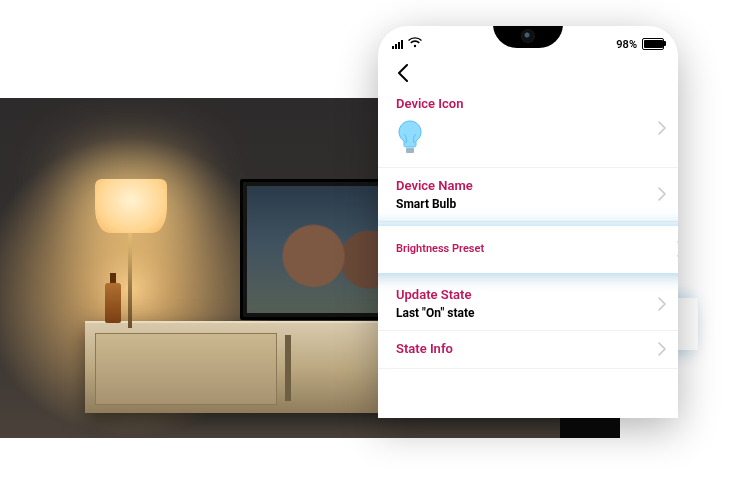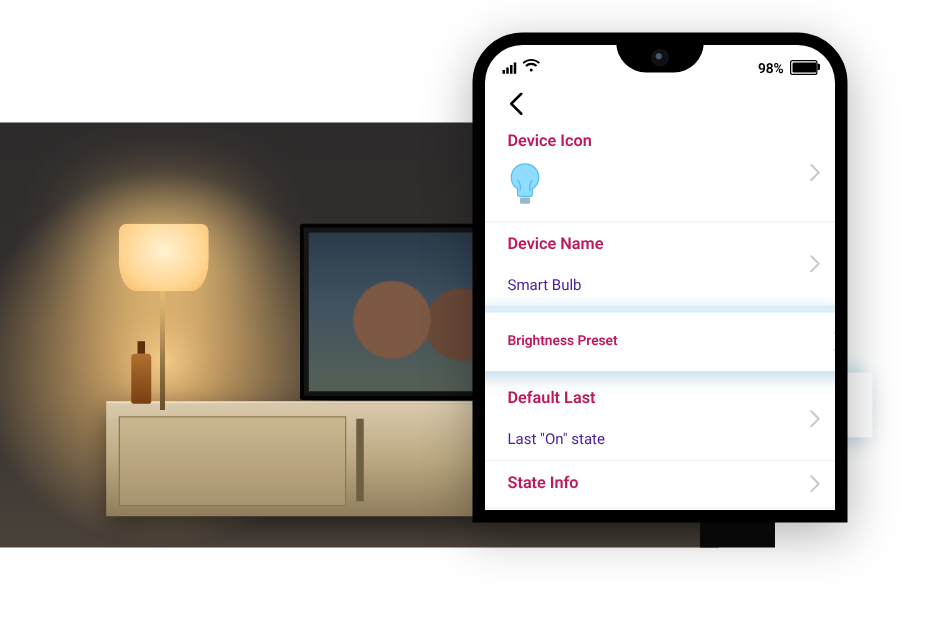--- a/index.html
+++ b/index.html
@@ -92,21 +92,20 @@
 
   
   .phone {
     position: absolute;
     left: 378px;
     top: 26px;
     width: 300px;
     height: 392px;
     background: #000;
     border-radius: 40px 40px 0 0;
-    padding: 10px;
     box-sizing: border-box;
     z-index: 5;
     box-shadow: 0 10px 40px rgba(0,0,0,0.3);
   }
   .screen-area {
     position: relative;
     width: 100%;
     height: 100%;
     background: #fff;
     border-radius: 30px 30px 0 0;
@@ -185,22 +184,23 @@
   .row.icon-row { padding-top: 6px; padding-bottom: 10px; }
   .row.thin { padding-top: 10px; padding-bottom: 10px; }
   .row .title {
     font-size: 13px;
     font-weight: 600;
     color: #be185d;
     line-height: 1.3;
   }
   .row .subtitle {
     font-size: 12px;
-    color: #4c1d95;
-    margin-top: 16px;
+    color: #000000;
+    margin-top: 2px;
+    font-weight: bold;
   }
   .row .chevron {
     position: absolute;
     right: 12px;
     top: 50%;
     transform: translateY(-50%);
   }
   .chevron svg { display:block; }
 
   .bulb {
@@ -334,21 +334,21 @@
         <div class="row highlight">
           <div class="title">Brightness Preset</div>
           <span class="chevron">
             <svg width="9" height="16" viewBox="0 0 9 16">
                 <path d="m1 1 7 7-7 7" stroke="#c9c9c9" stroke-width="1.6" fill="none" stroke-linecap="round" stroke-linejoin="round"></path>
               </svg>
           </span>
         </div>
 
         <div class="row">
-          <div class="title">Default Last</div>
+          <div class="title">Update State</div>
           <div class="subtitle">Last "On" state</div>
           <span class="chevron">
             <svg width="8" height="14" viewBox="0 0 8 14">
                 <path d="m1 1 6 6-6 6" stroke="#c9c9c9" stroke-width="1.6" fill="none" stroke-linecap="round" stroke-linejoin="round"></path>
               </svg>
           </span>
         </div>
 
         <div class="row thin">
           <div class="title">State Info</div>

